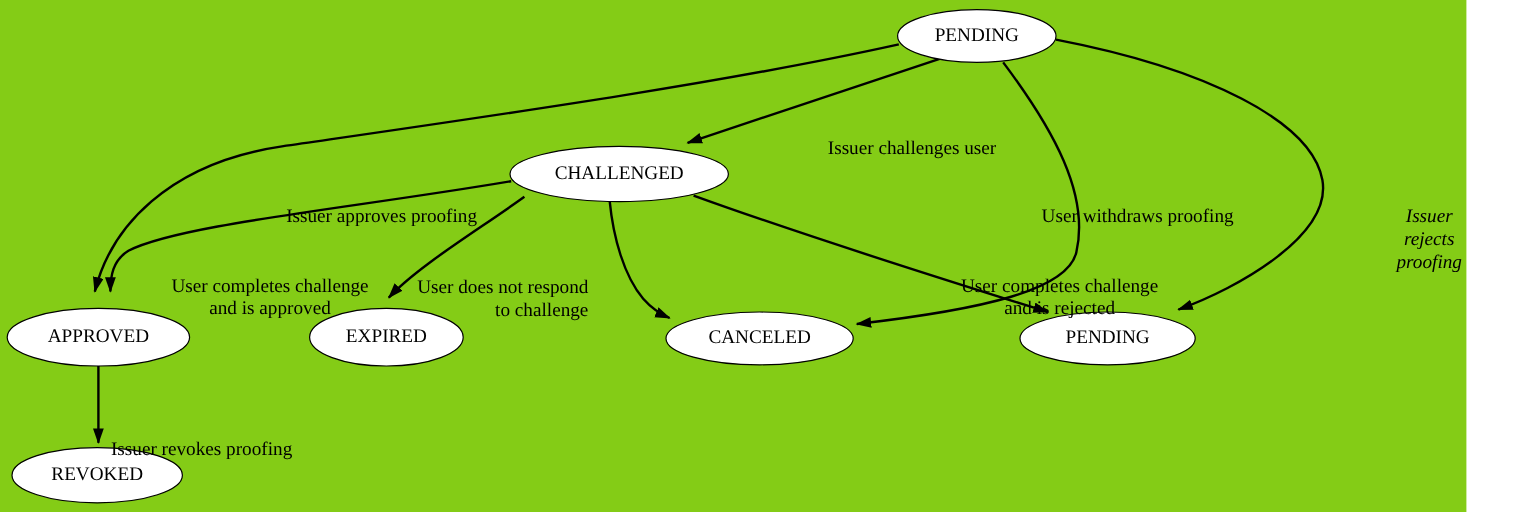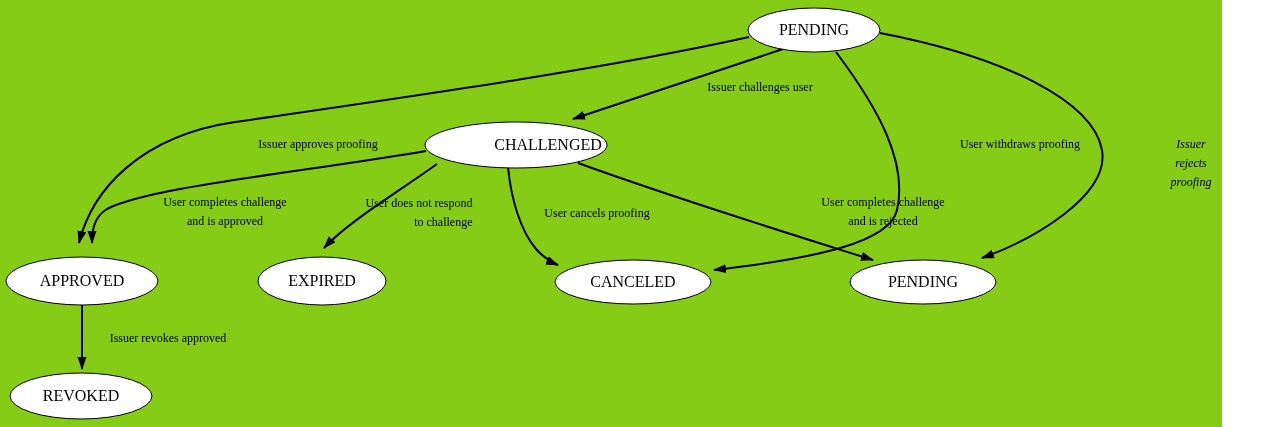--- a/index.html
+++ b/index.html
@@ -34,38 +34,39 @@
     position: absolute;
     transform: translate(-50%, -50%);
     font-size: 16px;
     color: #000000;
     white-space: nowrap;
     line-height: 1;
   }
   .edge-label {
     position: absolute;
     transform: translateX(-50%);
-    font-size: 12px;
+    font-size: 16px;
     color: #000000;
     text-align: center;
     white-space: pre-line;
     line-height: 19px;
+    margin-top: 36px;
   }
   
   #lbl-pending    { left: 814px;  top: 30px;  }
-  #lbl-challenged { left: 548px;  top: 145px; text-align: right; }
+  #lbl-challenged { left: 516px;  top: 145px; text-align: right; }
   #lbl-approved   { left: 82px;   top: 281px; font-family: Liberation Serif, serif; }
   #lbl-expired    { left: 322px;  top: 281px; }
   #lbl-canceled   { left: 633px;  top: 282px; }
   #lbl-rejected   { left: 923px;  top: 282px; }
   #lbl-revoked    { left: 81px;   top: 396px; }
   
   #elbl-challenges { left: 760px;  top: 78px;  }
   #elbl-approves   { left: 318px;  top: 135px; }
-  #elbl-withdraws  { left: 1020px;  top: 135px; }
+  #elbl-withdraws  { left: 948px;  top: 135px; }
   #elbl-rejects    { left: 1191px; top: 135px; font-style: italic; }
   #elbl-completes-approved { left: 225px; top: 193px; }
   #elbl-no-respond         { left: 419px; top: 194px; text-align: right; }
   #elbl-cancels            { left: 597px; top: 204px; }
   #elbl-completes-rejected { left: 883px; top: 193px; }
   #elbl-revokes            { left: 168px; top: 329px; }
 </style>
 </head>
 <body>
 
@@ -109,17 +110,16 @@
   <div class="node-label" id="lbl-revoked">REVOKED</div>
 
   <div class="edge-label" id="elbl-challenges">Issuer challenges user</div>
   <div class="edge-label" id="elbl-approves">Issuer approves proofing</div>
   <div class="edge-label" id="elbl-withdraws">User withdraws proofing</div>
   <div class="edge-label" id="elbl-rejects">Issuer rejects proofing</div>
   <div class="edge-label" id="elbl-completes-approved">User completes challenge
 and is approved</div>
   <div class="edge-label" id="elbl-no-respond">User does not respond
 to challenge</div>
-  <div class="edge-label" id="elbl-cancels">User cancels proofing</div>
   <div class="edge-label" id="elbl-completes-rejected">User completes challenge
 and is rejected</div>
-  <div class="edge-label" id="elbl-revokes">Issuer revokes approved</div>
+  <div class="edge-label" id="elbl-revokes">Issuer revokes proofing</div>
 </div>
 
 </body></html>

